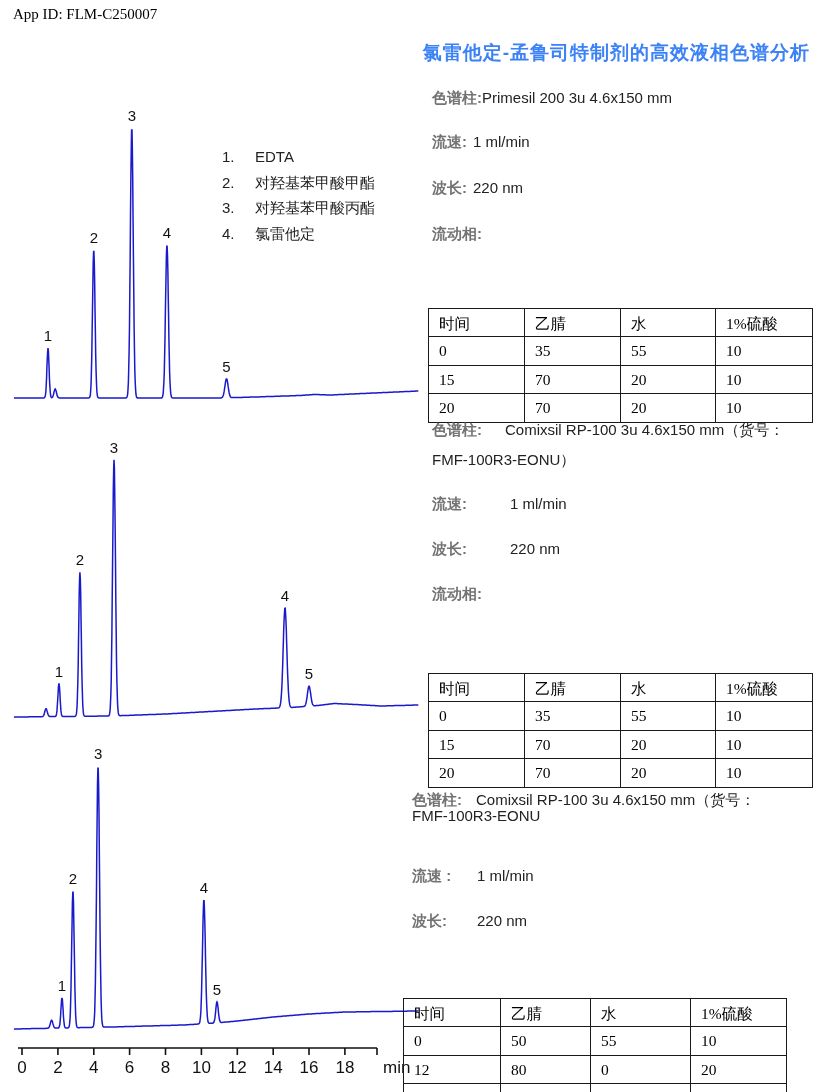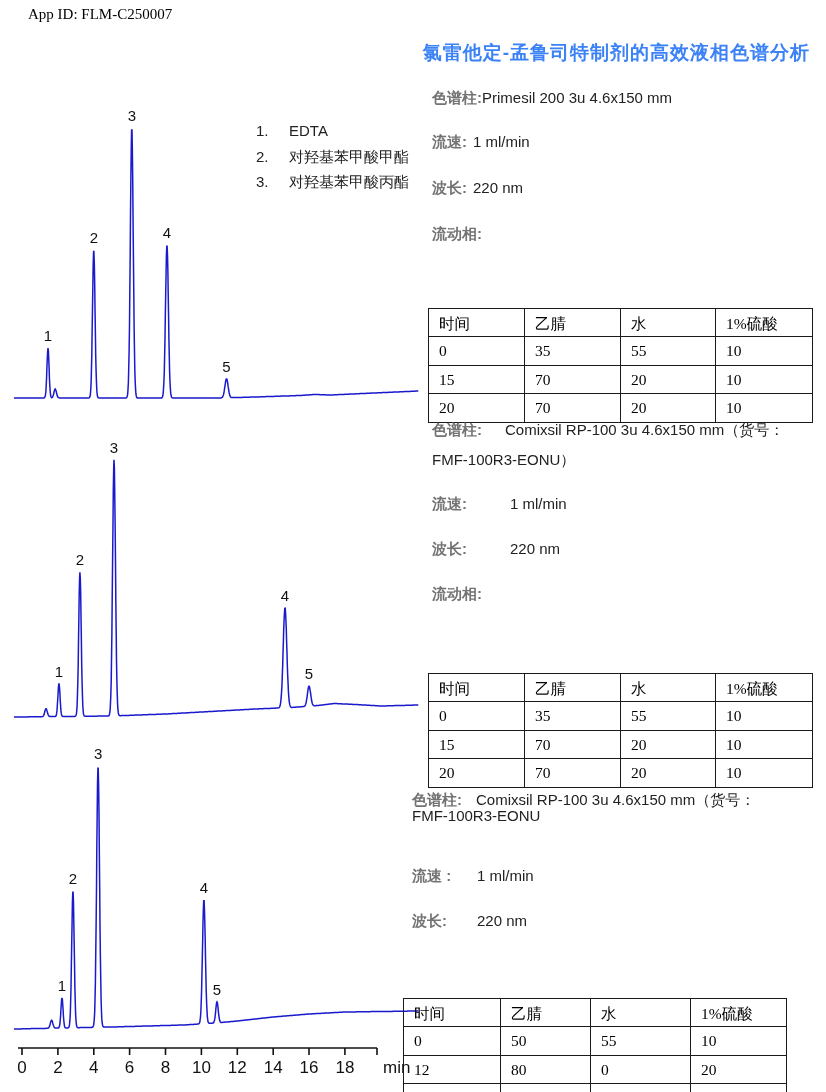--- a/index.html
+++ b/index.html
@@ -1,23 +1,23 @@
 <!DOCTYPE html>
 <html><head>
 <meta charset="utf-8">
 <style>
   html,body{margin:0;padding:0;background:#ffffff;}
   #canvas{position:relative;width:826px;height:1092px;background:#ffffff;overflow:hidden;
           font-family:"Liberation Sans",sans-serif;color:#111;}
   .appid{position:absolute;left:13px;top:6px;font-family:"Liberation Serif",serif;
-         font-size:15px;color:#000;margin-left:15px;}
+         font-size:15px;color:#000;}
   .title{position:absolute;left:0;top:40px;width:810px;text-align:right;
          font-size:19px;font-weight:bold;color:#3b82f6;letter-spacing:1px;}
   
-  .legend{position:absolute;left:222px;top:118px;margin-left:34px;}
+  .legend{position:absolute;left:222px;top:144px;}
   .legend-item{height:25.7px;line-height:25.7px;font-size:15px;color:#222;white-space:nowrap;}
   .legend-num{display:inline-block;width:33px;}
   
   .chrom{position:absolute;left:8px;}
   #chrom1{top:104px;}
   #chrom2{top:424px;}
   #chrom3{top:738px;}
   #timeaxis{position:absolute;left:8px;top:1040px;}
   .peak-label{font-family:"Liberation Sans",sans-serif;font-size:15px;fill:#111;}
   .axis-label{font-family:"Liberation Sans",sans-serif;font-size:17px;fill:#111;}
@@ -50,20 +50,21 @@
 
 <div id="canvas">
 
   <div class="appid">App ID: FLM-C250007</div>
   <div class="title">氯雷他定-孟鲁司特制剂的高效液相色谱分析</div>
 
   <div class="legend">
       <div class="legend-item"><span class="legend-num">1.</span><span>EDTA</span></div>
       <div class="legend-item"><span class="legend-num">2.</span><span>对羟基苯甲酸甲酯</span></div>
       <div class="legend-item"><span class="legend-num">3.</span><span>对羟基苯甲酸丙酯</span></div>
+      <div class="legend-item"><span class="legend-num">4.</span><span>氯雷他定</span></div>
     </div>
 
   <svg id="chrom1" class="chrom" width="414" height="304">
       <path d="M5.9 294.0 L6.3 294.0 L6.6 294.0 L7.0 294.0 L7.4 294.0 L7.7 294.0 L8.1 294.0 L8.4 294.0 L8.8 294.0 L9.2 294.0 L9.5 294.0 L9.9 294.0 L10.2 294.0 L10.6 294.0 L11.0 294.0 L11.3 294.0 L11.7 294.0 L12.0 294.0 L12.4 294.0 L12.7 294.0 L13.1 294.0 L13.5 294.0 L13.8 294.0 L14.2 294.0 L14.5 294.0 L14.9 294.0 L15.3 294.0 L15.6 294.0 L16.0 294.0 L16.3 294.0 L16.7 294.0 L17.0 294.0 L17.4 294.0 L17.8 294.0 L18.1 294.0 L18.5 294.0 L18.8 294.0 L19.2 294.0 L19.6 294.0 L19.9 294.0 L20.3 294.0 L20.6 294.0 L21.0 294.0 L21.4 294.0 L21.7 294.0 L22.1 294.0 L22.4 294.0 L22.8 294.0 L23.1 294.0 L23.5 294.0 L23.9 294.0 L24.2 294.0 L24.6 294.0 L24.9 294.0 L25.3 294.0 L25.7 294.0 L26.0 294.0 L26.4 294.0 L26.7 294.0 L27.1 294.0 L27.5 294.0 L27.8 294.0 L28.2 294.0 L28.5 294.0 L28.9 294.0 L29.2 294.0 L29.6 294.0 L30.0 294.0 L30.3 294.0 L30.7 294.0 L31.0 294.0 L31.4 294.0 L31.8 294.0 L32.1 294.0 L32.5 294.0 L32.8 294.0 L33.2 294.0 L33.6 294.0 L33.9 294.0 L34.3 294.0 L34.6 294.0 L35.0 294.0 L35.3 294.0 L35.7 294.0 L36.1 293.9 L36.4 293.8 L36.8 293.4 L37.1 292.6 L37.5 290.7 L37.9 287.2 L38.2 281.5 L38.6 273.4 L38.9 263.7 L39.3 254.0 L39.7 246.7 L40.0 244.0 L40.4 246.7 L40.7 254.0 L41.1 263.7 L41.4 273.4 L41.8 281.5 L42.2 287.2 L42.5 290.7 L42.9 292.5 L43.2 293.4 L43.6 293.7 L44.0 293.6 L44.3 293.3 L44.7 292.8 L45.0 291.9 L45.4 290.8 L45.8 289.3 L46.1 287.8 L46.5 286.4 L46.8 285.4 L47.2 285.0 L47.5 285.4 L47.9 286.4 L48.3 287.8 L48.6 289.3 L49.0 290.8 L49.3 291.9 L49.7 292.8 L50.1 293.3 L50.4 293.7 L50.8 293.8 L51.1 293.9 L51.5 294.0 L51.9 294.0 L52.2 294.0 L52.6 294.0 L52.9 294.0 L53.3 294.0 L53.6 294.0 L54.0 294.0 L54.4 294.0 L54.7 294.0 L55.1 294.0 L55.4 294.0 L55.8 294.0 L56.2 294.0 L56.5 294.0 L56.9 294.0 L57.2 294.0 L57.6 294.0 L58.0 294.0 L58.3 294.0 L58.7 294.0 L59.0 294.0 L59.4 294.0 L59.7 294.0 L60.1 294.0 L60.5 294.0 L60.8 294.0 L61.2 294.0 L61.5 294.0 L61.9 294.0 L62.3 294.0 L62.6 294.0 L63.0 294.0 L63.3 294.0 L63.7 294.0 L64.1 294.0 L64.4 294.0 L64.8 294.0 L65.1 294.0 L65.5 294.0 L65.8 294.0 L66.2 294.0 L66.6 294.0 L66.9 294.0 L67.3 294.0 L67.6 294.0 L68.0 294.0 L68.4 294.0 L68.7 294.0 L69.1 294.0 L69.4 294.0 L69.8 294.0 L70.2 294.0 L70.5 294.0 L70.9 294.0 L71.2 294.0 L71.6 294.0 L71.9 294.0 L72.3 294.0 L72.7 294.0 L73.0 294.0 L73.4 294.0 L73.7 294.0 L74.1 294.0 L74.5 294.0 L74.8 294.0 L75.2 294.0 L75.5 294.0 L75.9 294.0 L76.3 294.0 L76.6 294.0 L77.0 294.0 L77.3 294.0 L77.7 294.0 L78.0 294.0 L78.4 294.0 L78.8 294.0 L79.1 294.0 L79.5 294.0 L79.8 294.0 L80.2 294.0 L80.6 294.0 L80.9 293.9 L81.3 293.7 L81.6 293.3 L82.0 292.4 L82.4 290.3 L82.7 286.2 L83.1 279.1 L83.4 267.6 L83.8 250.9 L84.1 229.2 L84.5 204.2 L84.9 179.3 L85.2 159.0 L85.6 147.5 L85.9 147.5 L86.3 159.0 L86.7 179.3 L87.0 204.2 L87.4 229.2 L87.7 250.9 L88.1 267.6 L88.5 279.1 L88.8 286.2 L89.2 290.3 L89.5 292.4 L89.9 293.3 L90.2 293.7 L90.6 293.9 L91.0 294.0 L91.3 294.0 L91.7 294.0 L92.0 294.0 L92.4 294.0 L92.8 294.0 L93.1 294.0 L93.5 294.0 L93.8 294.0 L94.2 294.0 L94.6 294.0 L94.9 294.0 L95.3 294.0 L95.6 294.0 L96.0 294.0 L96.3 294.0 L96.7 294.0 L97.1 294.0 L97.4 294.0 L97.8 294.0 L98.1 294.0 L98.5 294.0 L98.9 294.0 L99.2 294.0 L99.6 294.0 L99.9 294.0 L100.3 294.0 L100.7 294.0 L101.0 294.0 L101.4 294.0 L101.7 294.0 L102.1 294.0 L102.4 294.0 L102.8 294.0 L103.2 294.0 L103.5 294.0 L103.9 294.0 L104.2 294.0 L104.6 294.0 L105.0 294.0 L105.3 294.0 L105.7 294.0 L106.0 294.0 L106.4 294.0 L106.7 294.0 L107.1 294.0 L107.5 294.0 L107.8 294.0 L108.2 294.0 L108.5 294.0 L108.9 294.0 L109.3 294.0 L109.6 294.0 L110.0 294.0 L110.3 294.0 L110.7 294.0 L111.1 294.0 L111.4 294.0 L111.8 294.0 L112.1 294.0 L112.5 294.0 L112.8 294.0 L113.2 294.0 L113.6 294.0 L113.9 294.0 L114.3 294.0 L114.6 294.0 L115.0 294.0 L115.4 294.0 L115.7 294.0 L116.1 294.0 L116.4 294.0 L116.8 294.0 L117.2 294.0 L117.5 294.0 L117.9 293.9 L118.2 293.9 L118.6 293.6 L118.9 293.1 L119.3 292.0 L119.7 289.7 L120.0 285.4 L120.4 277.9 L120.7 265.8 L121.1 247.4 L121.5 221.9 L121.8 189.1 L122.2 150.6 L122.5 109.9 L122.9 71.9 L123.3 42.3 L123.6 26.1 L124.0 26.1 L124.3 42.3 L124.7 71.9 L125.0 109.9 L125.4 150.6 L125.8 189.1 L126.1 221.9 L126.5 247.4 L126.8 265.8 L127.2 277.9 L127.6 285.4 L127.9 289.7 L128.3 292.0 L128.6 293.1 L129.0 293.6 L129.4 293.9 L129.7 293.9 L130.1 294.0 L130.4 294.0 L130.8 294.0 L131.1 294.0 L131.5 294.0 L131.9 294.0 L132.2 294.0 L132.6 294.0 L132.9 294.0 L133.3 294.0 L133.7 294.0 L134.0 294.0 L134.4 294.0 L134.7 294.0 L135.1 294.0 L135.5 294.0 L135.8 294.0 L136.2 294.0 L136.5 294.0 L136.9 294.0 L137.2 294.0 L137.6 294.0 L138.0 294.0 L138.3 294.0 L138.7 294.0 L139.0 294.0 L139.4 294.0 L139.8 294.0 L140.1 294.0 L140.5 294.0 L140.8 294.0 L141.2 294.0 L141.6 294.0 L141.9 294.0 L142.3 294.0 L142.6 294.0 L143.0 294.0 L143.3 294.0 L143.7 294.0 L144.1 294.0 L144.4 294.0 L144.8 294.0 L145.1 294.0 L145.5 294.0 L145.9 294.0 L146.2 294.0 L146.6 294.0 L146.9 294.0 L147.3 294.0 L147.7 294.0 L148.0 294.0 L148.4 294.0 L148.7 294.0 L149.1 294.0 L149.4 294.0 L149.8 294.0 L150.2 294.0 L150.5 294.0 L150.9 294.0 L151.2 294.0 L151.6 294.0 L152.0 294.0 L152.3 294.0 L152.7 294.0 L153.0 294.0 L153.4 293.9 L153.8 293.8 L154.1 293.5 L154.5 292.8 L154.8 291.5 L155.2 289.1 L155.5 284.9 L155.9 278.0 L156.3 267.6 L156.6 253.1 L157.0 234.6 L157.3 212.7 L157.7 189.7 L158.1 168.1 L158.4 151.4 L158.8 142.2 L159.1 142.2 L159.5 151.4 L159.9 168.1 L160.2 189.7 L160.6 212.7 L160.9 234.6 L161.3 253.1 L161.6 267.6 L162.0 278.0 L162.4 284.9 L162.7 289.1 L163.1 291.5 L163.4 292.8 L163.8 293.5 L164.2 293.8 L164.5 293.9 L164.9 294.0 L165.2 294.0 L165.6 294.0 L166.0 294.0 L166.3 294.0 L166.7 294.0 L167.0 294.0 L167.4 294.0 L167.7 294.0 L168.1 294.0 L168.5 294.0 L168.8 294.0 L169.2 294.0 L169.5 294.0 L169.9 294.0 L170.3 294.0 L170.6 294.0 L171.0 294.0 L171.3 294.0 L171.7 294.0 L172.1 294.0 L172.4 294.0 L172.8 294.0 L173.1 294.0 L173.5 294.0 L173.8 294.0 L174.2 294.0 L174.6 294.0 L174.9 294.0 L175.3 294.0 L175.6 294.0 L176.0 294.0 L176.4 294.0 L176.7 294.0 L177.1 294.0 L177.4 294.0 L177.8 294.0 L178.2 294.0 L178.5 294.0 L178.9 294.0 L179.2 294.0 L179.6 294.0 L179.9 294.0 L180.3 294.0 L180.7 294.0 L181.0 294.0 L181.4 294.0 L181.7 294.0 L182.1 294.0 L182.5 294.0 L182.8 294.0 L183.2 294.0 L183.5 294.0 L183.9 294.0 L184.3 294.0 L184.6 294.0 L185.0 294.0 L185.3 294.0 L185.7 294.0 L186.0 294.0 L186.4 294.0 L186.8 294.0 L187.1 294.0 L187.5 294.0 L187.8 294.0 L188.2 294.0 L188.6 294.0 L188.9 294.0 L189.3 294.0 L189.6 294.0 L190.0 294.0 L190.4 294.0 L190.7 294.0 L191.1 294.0 L191.4 294.0 L191.8 294.0 L192.1 294.0 L192.5 294.0 L192.9 294.0 L193.2 294.0 L193.6 294.0 L193.9 294.0 L194.3 294.0 L194.7 294.0 L195.0 294.0 L195.4 294.0 L195.7 294.0 L196.1 294.0 L196.4 294.0 L196.8 294.0 L197.2 294.0 L197.5 294.0 L197.9 294.0 L198.2 294.0 L198.6 294.0 L199.0 294.0 L199.3 294.0 L199.7 294.0 L200.0 294.0 L200.4 294.0 L200.8 294.0 L201.1 294.0 L201.5 294.0 L201.8 294.0 L202.2 294.0 L202.5 294.0 L202.9 294.0 L203.3 294.0 L203.6 294.0 L204.0 294.0 L204.3 294.0 L204.7 294.0 L205.1 294.0 L205.4 294.0 L205.8 294.0 L206.1 294.0 L206.5 294.0 L206.9 294.0 L207.2 294.0 L207.6 294.0 L207.9 294.0 L208.3 294.0 L208.6 294.0 L209.0 294.0 L209.4 294.0 L209.7 294.0 L210.1 294.0 L210.4 294.0 L210.8 294.0 L211.2 294.0 L211.5 294.0 L211.9 294.0 L212.2 294.0 L212.6 293.9 L213.0 293.9 L213.3 293.8 L213.7 293.7 L214.0 293.5 L214.4 293.2 L214.7 292.7 L215.1 291.8 L215.5 290.7 L215.8 289.1 L216.2 287.2 L216.5 284.9 L216.9 282.3 L217.3 279.8 L217.6 277.5 L218.0 275.8 L218.3 274.9 L218.7 274.9 L219.1 275.8 L219.4 277.5 L219.8 279.7 L220.1 282.2 L220.5 284.7 L220.8 287.0 L221.2 289.0 L221.6 290.5 L221.9 291.7 L222.3 292.4 L222.6 293.0 L223.0 293.3 L223.4 293.5 L223.7 293.5 L224.1 293.6 L224.4 293.6 L224.8 293.6 L225.2 293.6 L225.5 293.6 L225.9 293.6 L226.2 293.6 L226.6 293.6 L226.9 293.6 L227.3 293.6 L227.7 293.5 L228.0 293.5 L228.4 293.5 L228.7 293.5 L229.1 293.5 L229.5 293.5 L229.8 293.5 L230.2 293.5 L230.5 293.5 L230.9 293.5 L231.3 293.4 L231.6 293.4 L232.0 293.4 L232.3 293.4 L232.7 293.4 L233.0 293.4 L233.4 293.4 L233.8 293.4 L234.1 293.4 L234.5 293.4 L234.8 293.3 L235.2 293.3 L235.6 293.3 L235.9 293.3 L236.3 293.3 L236.6 293.3 L237.0 293.3 L237.4 293.3 L237.7 293.3 L238.1 293.3 L238.4 293.2 L238.8 293.2 L239.1 293.2 L239.5 293.2 L239.9 293.2 L240.2 293.2 L240.6 293.2 L240.9 293.2 L241.3 293.2 L241.7 293.2 L242.0 293.1 L242.4 293.1 L242.7 293.1 L243.1 293.1 L243.5 293.1 L243.8 293.1 L244.2 293.1 L244.5 293.1 L244.9 293.1 L245.2 293.1 L245.6 293.0 L246.0 293.0 L246.3 293.0 L246.7 293.0 L247.0 293.0 L247.4 293.0 L247.8 293.0 L248.1 293.0 L248.5 293.0 L248.8 292.9 L249.2 292.9 L249.6 292.9 L249.9 292.9 L250.3 292.9 L250.6 292.9 L251.0 292.9 L251.3 292.9 L251.7 292.9 L252.1 292.8 L252.4 292.8 L252.8 292.8 L253.1 292.8 L253.5 292.8 L253.9 292.8 L254.2 292.8 L254.6 292.8 L254.9 292.7 L255.3 292.7 L255.7 292.7 L256.0 292.7 L256.4 292.7 L256.7 292.7 L257.1 292.7 L257.4 292.7 L257.8 292.6 L258.2 292.6 L258.5 292.6 L258.9 292.6 L259.2 292.6 L259.6 292.6 L260.0 292.6 L260.3 292.6 L260.7 292.6 L261.0 292.5 L261.4 292.5 L261.8 292.5 L262.1 292.5 L262.5 292.5 L262.8 292.5 L263.2 292.5 L263.5 292.5 L263.9 292.4 L264.3 292.4 L264.6 292.4 L265.0 292.4 L265.3 292.4 L265.7 292.4 L266.1 292.4 L266.4 292.4 L266.8 292.3 L267.1 292.3 L267.5 292.3 L267.9 292.3 L268.2 292.3 L268.6 292.3 L268.9 292.3 L269.3 292.3 L269.6 292.3 L270.0 292.2 L270.4 292.2 L270.7 292.2 L271.1 292.2 L271.4 292.2 L271.8 292.2 L272.2 292.2 L272.5 292.2 L272.9 292.1 L273.2 292.1 L273.6 292.1 L274.0 292.1 L274.3 292.1 L274.7 292.1 L275.0 292.1 L275.4 292.1 L275.7 292.0 L276.1 292.0 L276.5 292.0 L276.8 292.0 L277.2 292.0 L277.5 292.0 L277.9 292.0 L278.3 292.0 L278.6 292.0 L279.0 291.9 L279.3 291.9 L279.7 291.9 L280.1 291.9 L280.4 291.9 L280.8 291.9 L281.1 291.9 L281.5 291.9 L281.8 291.8 L282.2 291.8 L282.6 291.8 L282.9 291.8 L283.3 291.8 L283.6 291.8 L284.0 291.8 L284.4 291.8 L284.7 291.7 L285.1 291.7 L285.4 291.7 L285.8 291.7 L286.1 291.7 L286.5 291.7 L286.9 291.7 L287.2 291.7 L287.6 291.7 L287.9 291.6 L288.3 291.6 L288.7 291.6 L289.0 291.6 L289.4 291.6 L289.7 291.6 L290.1 291.6 L290.5 291.6 L290.8 291.5 L291.2 291.5 L291.5 291.5 L291.9 291.5 L292.2 291.5 L292.6 291.5 L293.0 291.4 L293.3 291.4 L293.7 291.4 L294.0 291.4 L294.4 291.3 L294.8 291.3 L295.1 291.3 L295.5 291.3 L295.8 291.2 L296.2 291.2 L296.6 291.2 L296.9 291.2 L297.3 291.1 L297.6 291.1 L298.0 291.1 L298.3 291.1 L298.7 291.0 L299.1 291.0 L299.4 291.0 L299.8 291.0 L300.1 290.9 L300.5 290.9 L300.9 290.9 L301.2 290.9 L301.6 290.8 L301.9 290.8 L302.3 290.8 L302.7 290.8 L303.0 290.7 L303.4 290.7 L303.7 290.7 L304.1 290.7 L304.4 290.6 L304.8 290.6 L305.2 290.6 L305.5 290.6 L305.9 290.5 L306.2 290.5 L306.6 290.5 L307.0 290.5 L307.3 290.5 L307.7 290.5 L308.0 290.5 L308.4 290.6 L308.8 290.6 L309.1 290.6 L309.5 290.6 L309.8 290.6 L310.2 290.6 L310.5 290.6 L310.9 290.6 L311.3 290.6 L311.6 290.7 L312.0 290.7 L312.3 290.7 L312.7 290.7 L313.1 290.7 L313.4 290.7 L313.8 290.7 L314.1 290.7 L314.5 290.7 L314.9 290.8 L315.2 290.8 L315.6 290.8 L315.9 290.8 L316.3 290.8 L316.6 290.8 L317.0 290.8 L317.4 290.8 L317.7 290.8 L318.1 290.9 L318.4 290.9 L318.8 290.9 L319.2 290.9 L319.5 290.9 L319.9 290.9 L320.2 290.9 L320.6 290.9 L321.0 290.9 L321.3 291.0 L321.7 291.0 L322.0 291.0 L322.4 291.0 L322.7 291.0 L323.1 291.0 L323.5 291.0 L323.8 290.9 L324.2 290.9 L324.5 290.9 L324.9 290.9 L325.3 290.9 L325.6 290.9 L326.0 290.8 L326.3 290.8 L326.7 290.8 L327.1 290.8 L327.4 290.8 L327.8 290.8 L328.1 290.7 L328.5 290.7 L328.8 290.7 L329.2 290.7 L329.6 290.7 L329.9 290.7 L330.3 290.6 L330.6 290.6 L331.0 290.6 L331.4 290.6 L331.7 290.6 L332.1 290.6 L332.4 290.5 L332.8 290.5 L333.2 290.5 L333.5 290.5 L333.9 290.5 L334.2 290.5 L334.6 290.4 L334.9 290.4 L335.3 290.4 L335.7 290.4 L336.0 290.4 L336.4 290.4 L336.7 290.3 L337.1 290.3 L337.5 290.3 L337.8 290.3 L338.2 290.3 L338.5 290.3 L338.9 290.2 L339.3 290.2 L339.6 290.2 L340.0 290.2 L340.3 290.2 L340.7 290.2 L341.0 290.1 L341.4 290.1 L341.8 290.1 L342.1 290.1 L342.5 290.1 L342.8 290.1 L343.2 290.0 L343.6 290.0 L343.9 290.0 L344.3 290.0 L344.6 290.0 L345.0 290.0 L345.4 289.9 L345.7 289.9 L346.1 289.9 L346.4 289.9 L346.8 289.9 L347.1 289.9 L347.5 289.8 L347.9 289.8 L348.2 289.8 L348.6 289.8 L348.9 289.8 L349.3 289.8 L349.7 289.7 L350.0 289.7 L350.4 289.7 L350.7 289.7 L351.1 289.7 L351.5 289.7 L351.8 289.6 L352.2 289.6 L352.5 289.6 L352.9 289.6 L353.2 289.6 L353.6 289.6 L354.0 289.5 L354.3 289.5 L354.7 289.5 L355.0 289.5 L355.4 289.5 L355.8 289.5 L356.1 289.4 L356.5 289.4 L356.8 289.4 L357.2 289.4 L357.6 289.4 L357.9 289.4 L358.3 289.3 L358.6 289.3 L359.0 289.3 L359.3 289.3 L359.7 289.3 L360.1 289.3 L360.4 289.3 L360.8 289.2 L361.1 289.2 L361.5 289.2 L361.9 289.2 L362.2 289.2 L362.6 289.2 L362.9 289.1 L363.3 289.1 L363.7 289.1 L364.0 289.1 L364.4 289.1 L364.7 289.1 L365.1 289.0 L365.4 289.0 L365.8 289.0 L366.2 289.0 L366.5 289.0 L366.9 289.0 L367.2 288.9 L367.6 288.9 L368.0 288.9 L368.3 288.9 L368.7 288.9 L369.0 288.9 L369.4 288.8 L369.8 288.8 L370.1 288.8 L370.5 288.8 L370.8 288.8 L371.2 288.8 L371.5 288.8 L371.9 288.7 L372.3 288.7 L372.6 288.7 L373.0 288.7 L373.3 288.7 L373.7 288.7 L374.1 288.6 L374.4 288.6 L374.8 288.6 L375.1 288.6 L375.5 288.6 L375.8 288.6 L376.2 288.5 L376.6 288.5 L376.9 288.5 L377.3 288.5 L377.6 288.5 L378.0 288.5 L378.4 288.4 L378.7 288.4 L379.1 288.4 L379.4 288.4 L379.8 288.4 L380.2 288.4 L380.5 288.3 L380.9 288.3 L381.2 288.3 L381.6 288.3 L381.9 288.3 L382.3 288.3 L382.7 288.3 L383.0 288.2 L383.4 288.2 L383.7 288.2 L384.1 288.2 L384.5 288.2 L384.8 288.2 L385.2 288.1 L385.5 288.1 L385.9 288.1 L386.3 288.1 L386.6 288.1 L387.0 288.1 L387.3 288.0 L387.7 288.0 L388.0 288.0 L388.4 288.0 L388.8 288.0 L389.1 288.0 L389.5 287.9 L389.8 287.9 L390.2 287.9 L390.6 287.9 L390.9 287.9 L391.3 287.9 L391.6 287.8 L392.0 287.8 L392.4 287.8 L392.7 287.8 L393.1 287.8 L393.4 287.8 L393.8 287.8 L394.1 287.7 L394.5 287.7 L394.9 287.7 L395.2 287.7 L395.6 287.7 L395.9 287.7 L396.3 287.6 L396.7 287.6 L397.0 287.6 L397.4 287.6 L397.7 287.6 L398.1 287.6 L398.5 287.5 L398.8 287.5 L399.2 287.5 L399.5 287.5 L399.9 287.5 L400.2 287.5 L400.6 287.4 L401.0 287.4 L401.3 287.4 L401.7 287.4 L402.0 287.4 L402.4 287.4 L402.8 287.3 L403.1 287.3 L403.5 287.3 L403.8 287.3 L404.2 287.3 L404.6 287.3 L404.9 287.3 L405.3 287.2 L405.6 287.2 L406.0 287.2 L406.3 287.2 L406.7 287.2 L407.1 287.2 L407.4 287.1 L407.8 287.1 L408.1 287.1 L408.5 287.1 L408.9 287.1 L409.2 287.1 L409.6 287.0 L409.9 287.0 L410.3 287.0 " fill="none" stroke="#1a1acc" stroke-width="1.5"></path>
       <text x="40.0" y="237.0" text-anchor="middle" class="peak-label">1</text>
       <text x="85.8" y="139.0" text-anchor="middle" class="peak-label">2</text>
       <text x="123.8" y="17.0" text-anchor="middle" class="peak-label">3</text>
       <text x="159.0" y="134.0" text-anchor="middle" class="peak-label">4</text>
       <text x="218.5" y="267.8" text-anchor="middle" class="peak-label">5</text>
     </svg>

